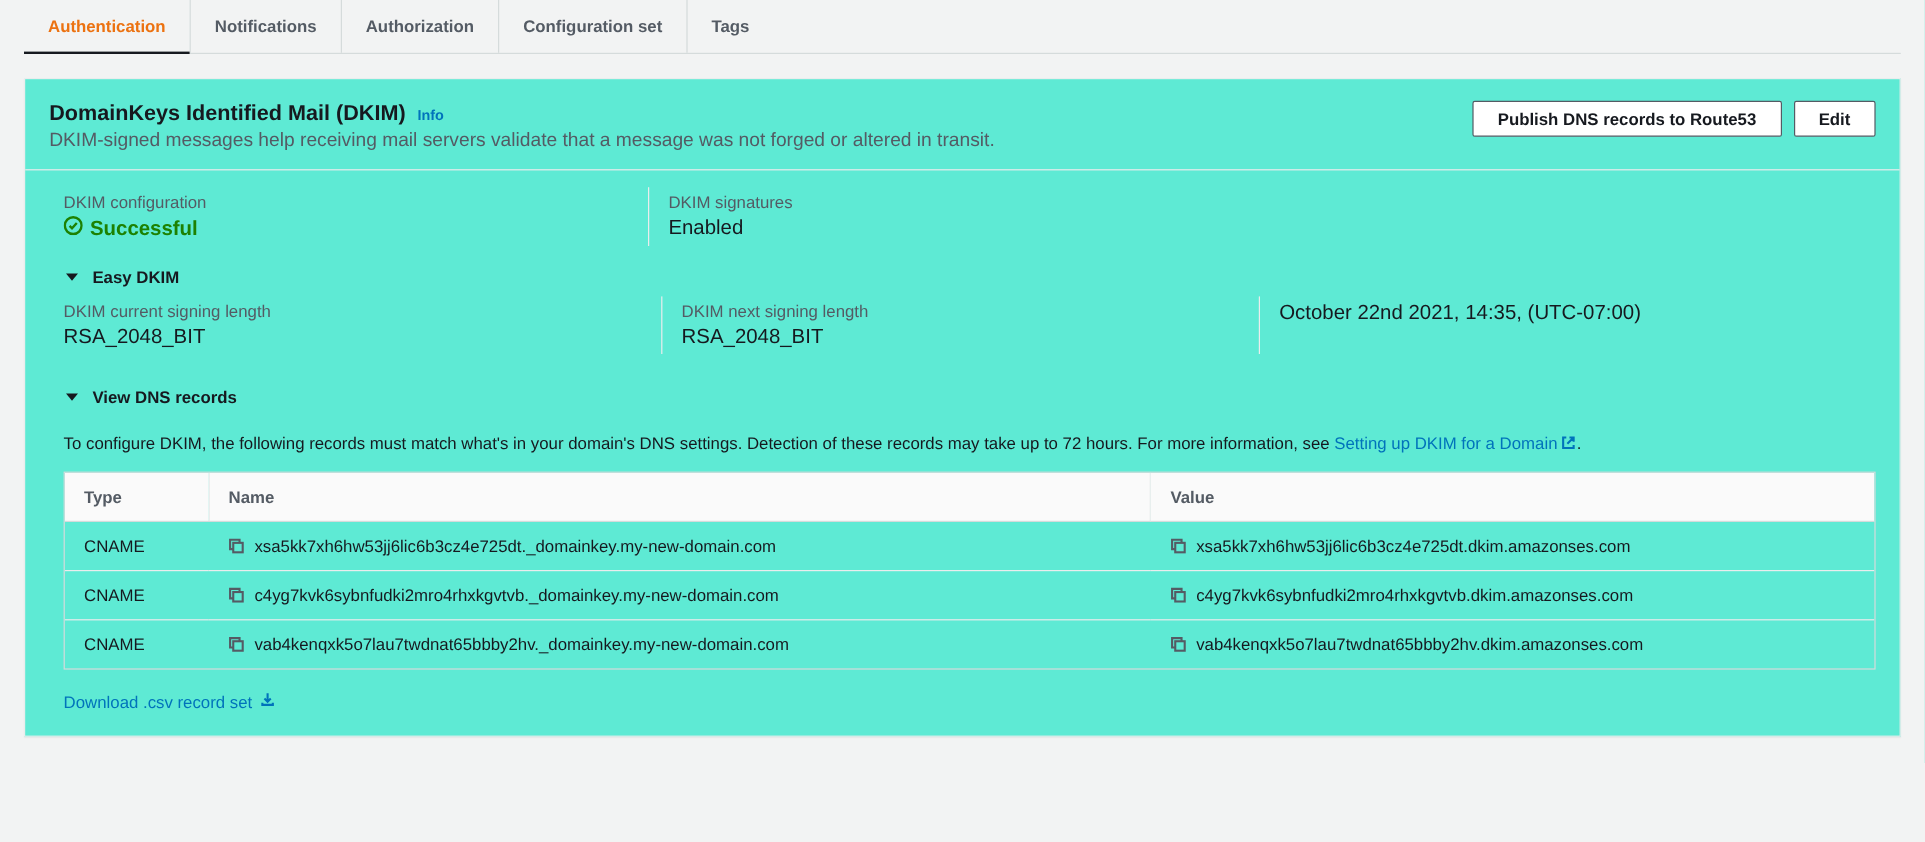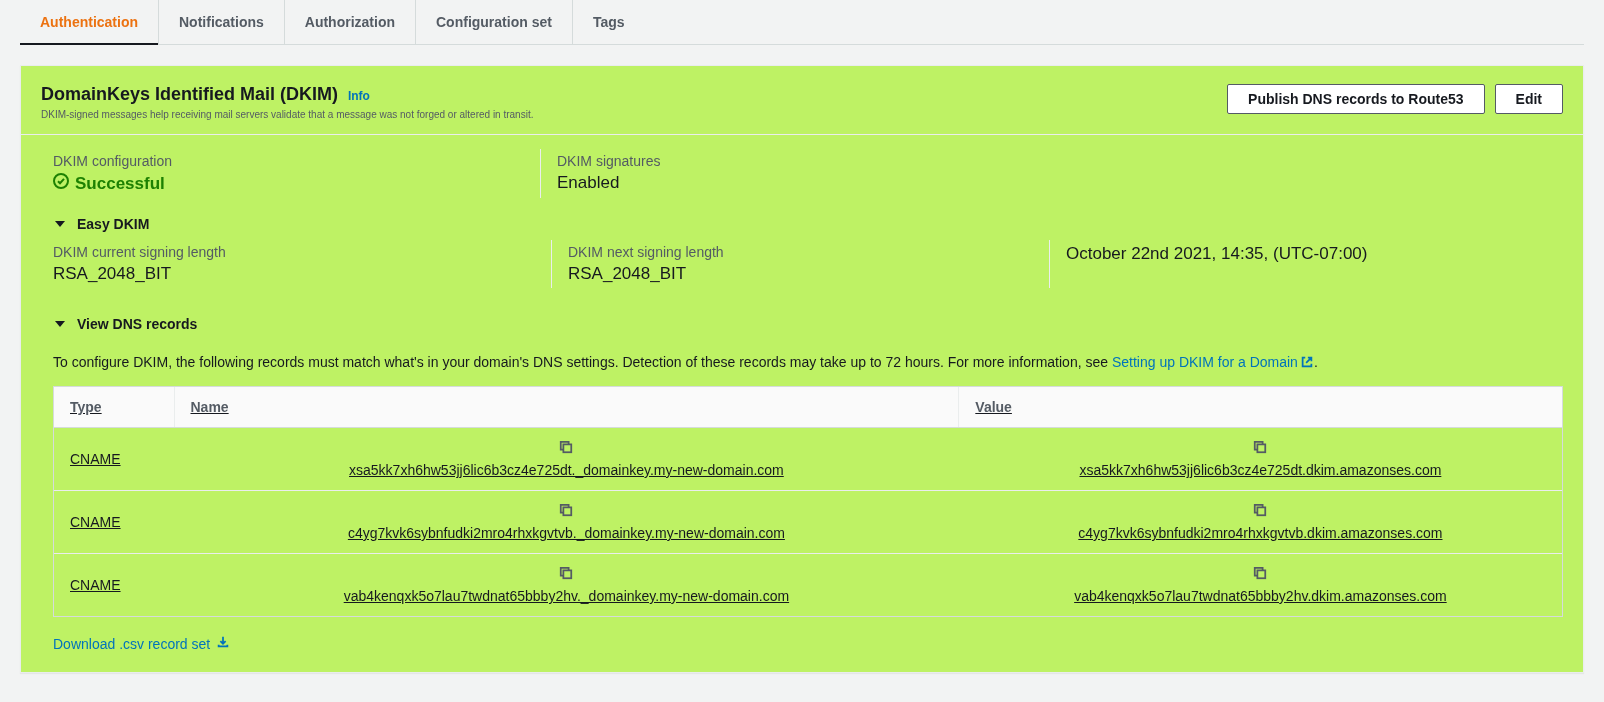--- a/index.html
+++ b/index.html
@@ -30,21 +30,21 @@
     color: #ec7211;
   }
   .tab.active::after {
     content: "";
     position: absolute;
     left: 0; right: 0; bottom: -1px;
     height: 2px;
     background: #16191f;
   }
   .panel {
-    background: #bef264;
+    background: #5eead4;
     border: 1px solid #eaeded;
     box-shadow: 0 1px 1px rgba(0,0,0,0.05);
     margin-top: 20px;
   }
   .panel-header {
     display: flex;
     justify-content: space-between;
     align-items: flex-start;
     padding: 18px 20px 14px 20px;
     border-bottom: 1px solid #eaeded;
@@ -57,21 +57,21 @@
   }
   .info-link {
     color: #0073bb;
     font-size: 12px;
     font-weight: 700;
     margin-left: 6px;
     cursor: pointer;
   }
   .panel-subtitle {
     color: #545b64;
-    font-size: 10px;
+    font-size: 16px;
     margin-top: 4px;
   }
   .btn-row { display: flex; gap: 10px; }
   .btn {
     background: #fff;
     border: 1px solid #545b64;
     border-radius: 2px;
     padding: 6px 20px;
     font-size: 14px;
     font-weight: 700;
@@ -121,21 +121,20 @@
     font-size: 14px;
   }
   .link {
     color: #0073bb;
     cursor: pointer;
   }
   .link svg { stroke: #0073bb; vertical-align: -2px; margin-left: 2px;}
   .table-wrap {
     border: 1px solid #d5dbdb;
     overflow: hidden;
-    text-decoration: underline;
   }
   table {
     width: 100%;
     border-collapse: collapse;
     font-size: 14px;
   }
   th {
     text-align: left;
     font-weight: 700;
     padding: 12px 16px;
@@ -147,21 +146,20 @@
   td {
     padding: 12px 16px;
     border-bottom: 1px solid #eaeded;
     vertical-align: middle;
   }
   tr:last-child td { border-bottom: none; }
   .cell-with-copy {
     display: flex;
     align-items: center;
     gap: 8px;
-    flex-direction: column;
   }
   .copy-icon { cursor: pointer; color:#545b64; display:inline-flex;}
   .copy-icon svg { stroke: #545b64; }
   .download-link {
     display: inline-flex;
     align-items: center;
     gap: 6px;
     color: #0073bb;
     font-weight: 400;
     margin-top: 18px;

